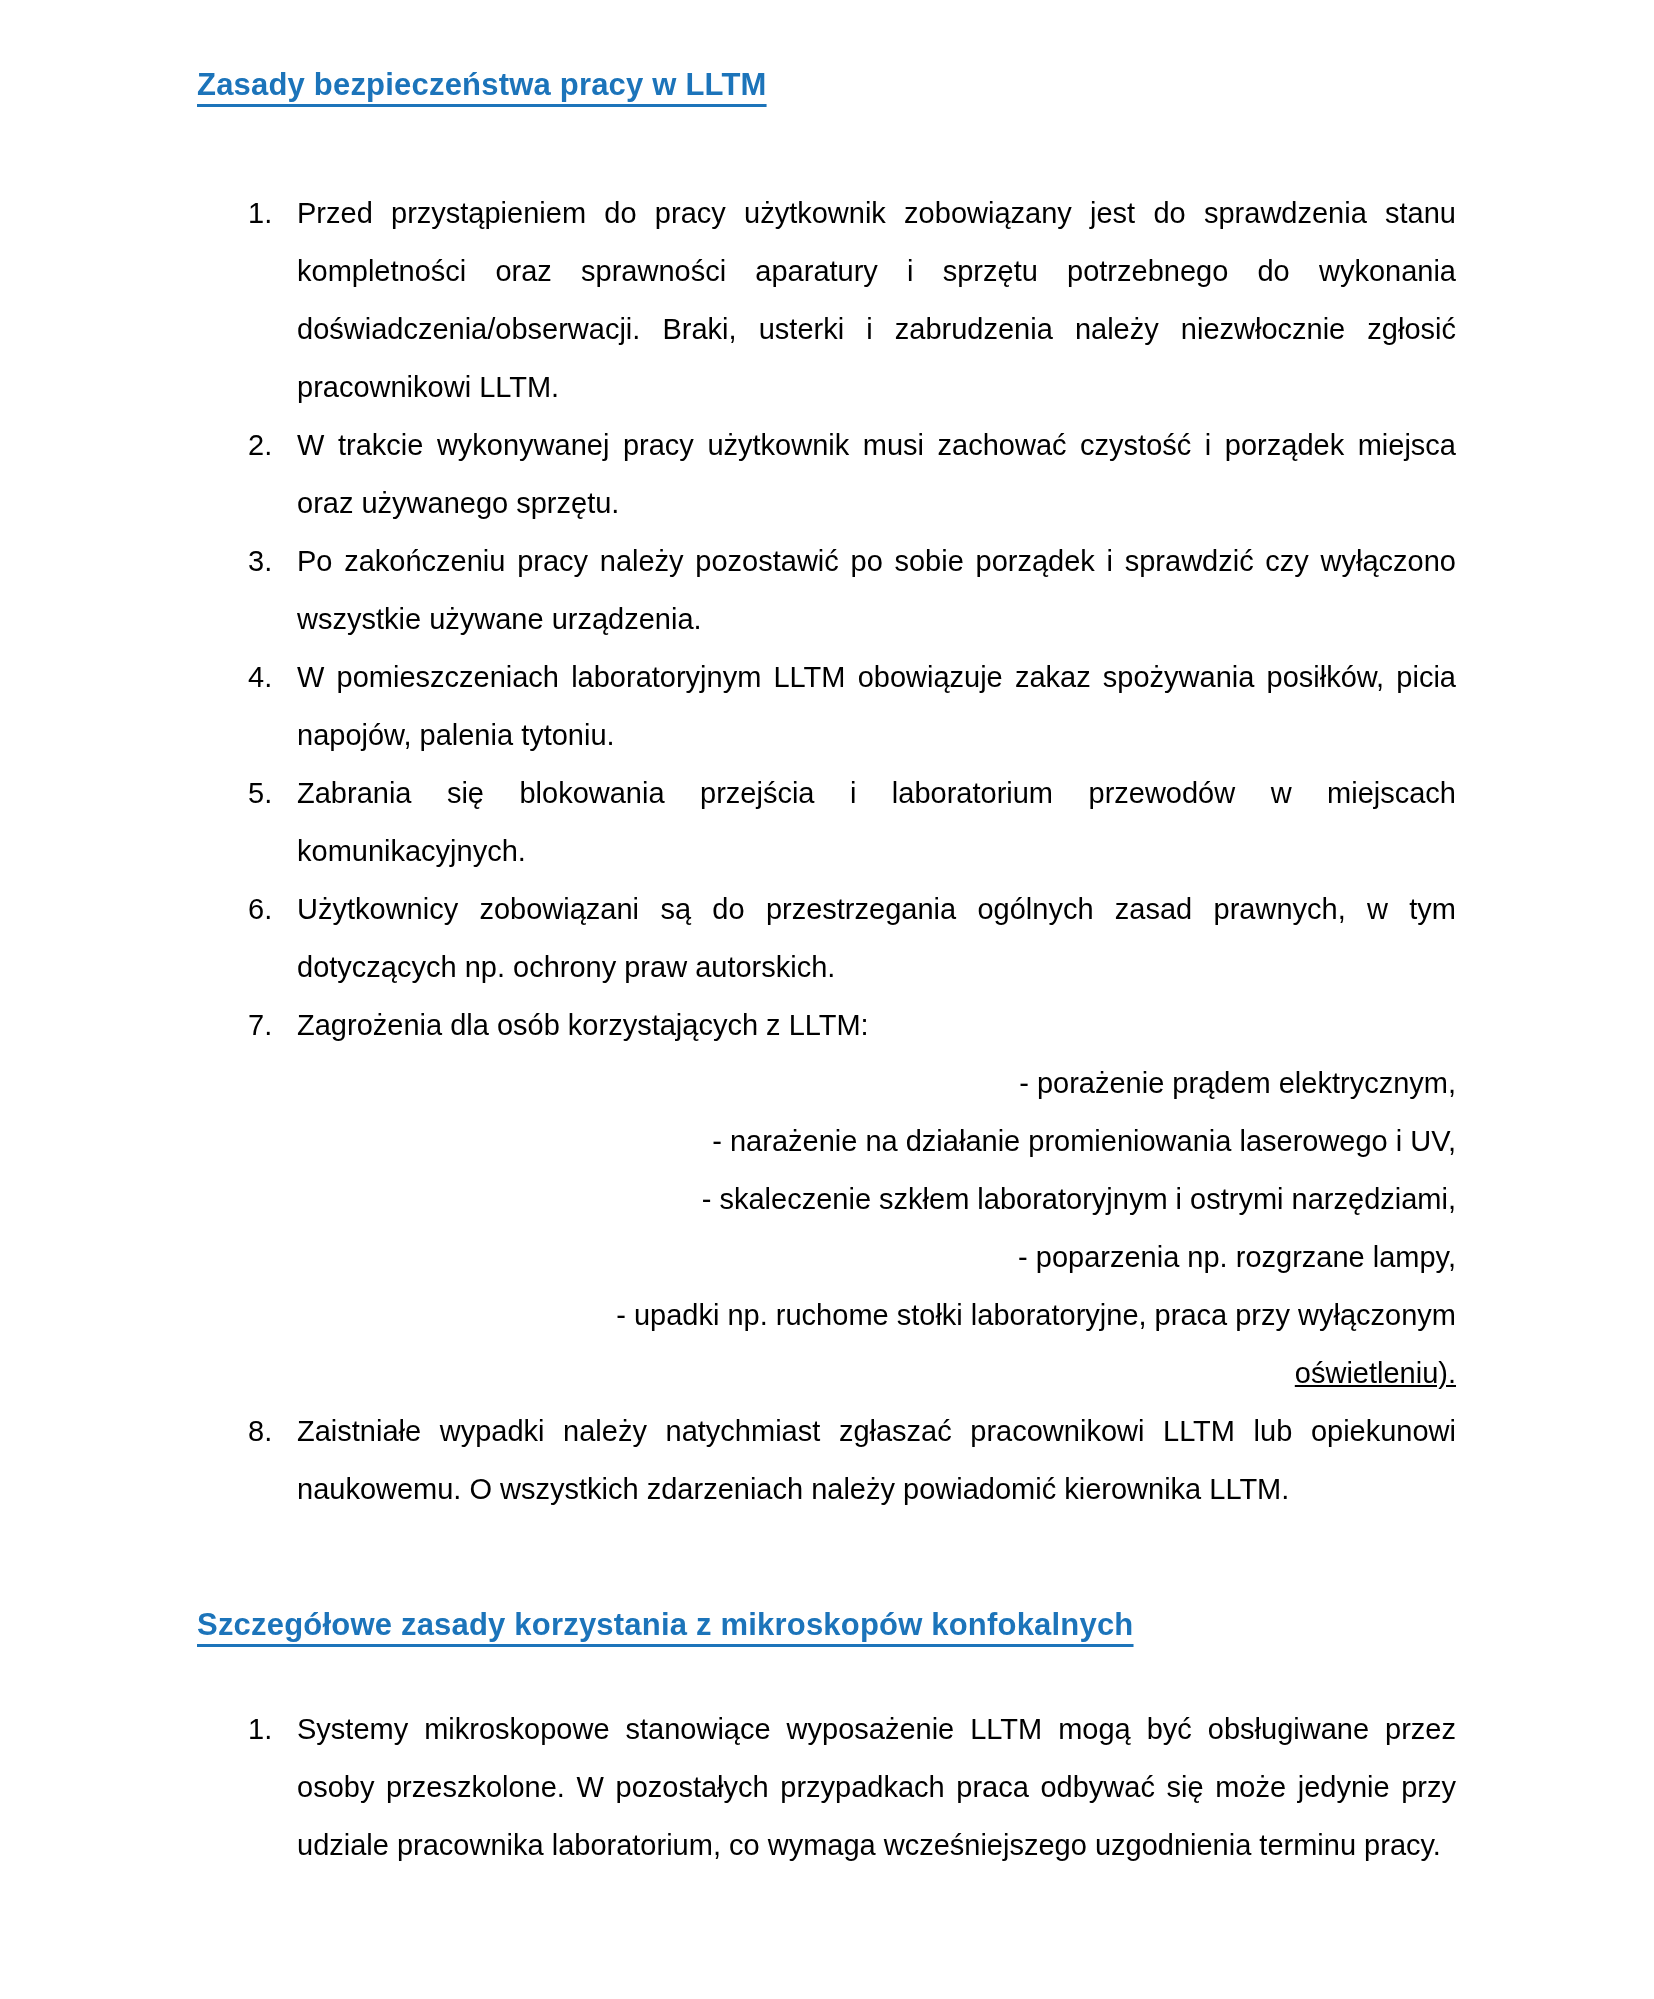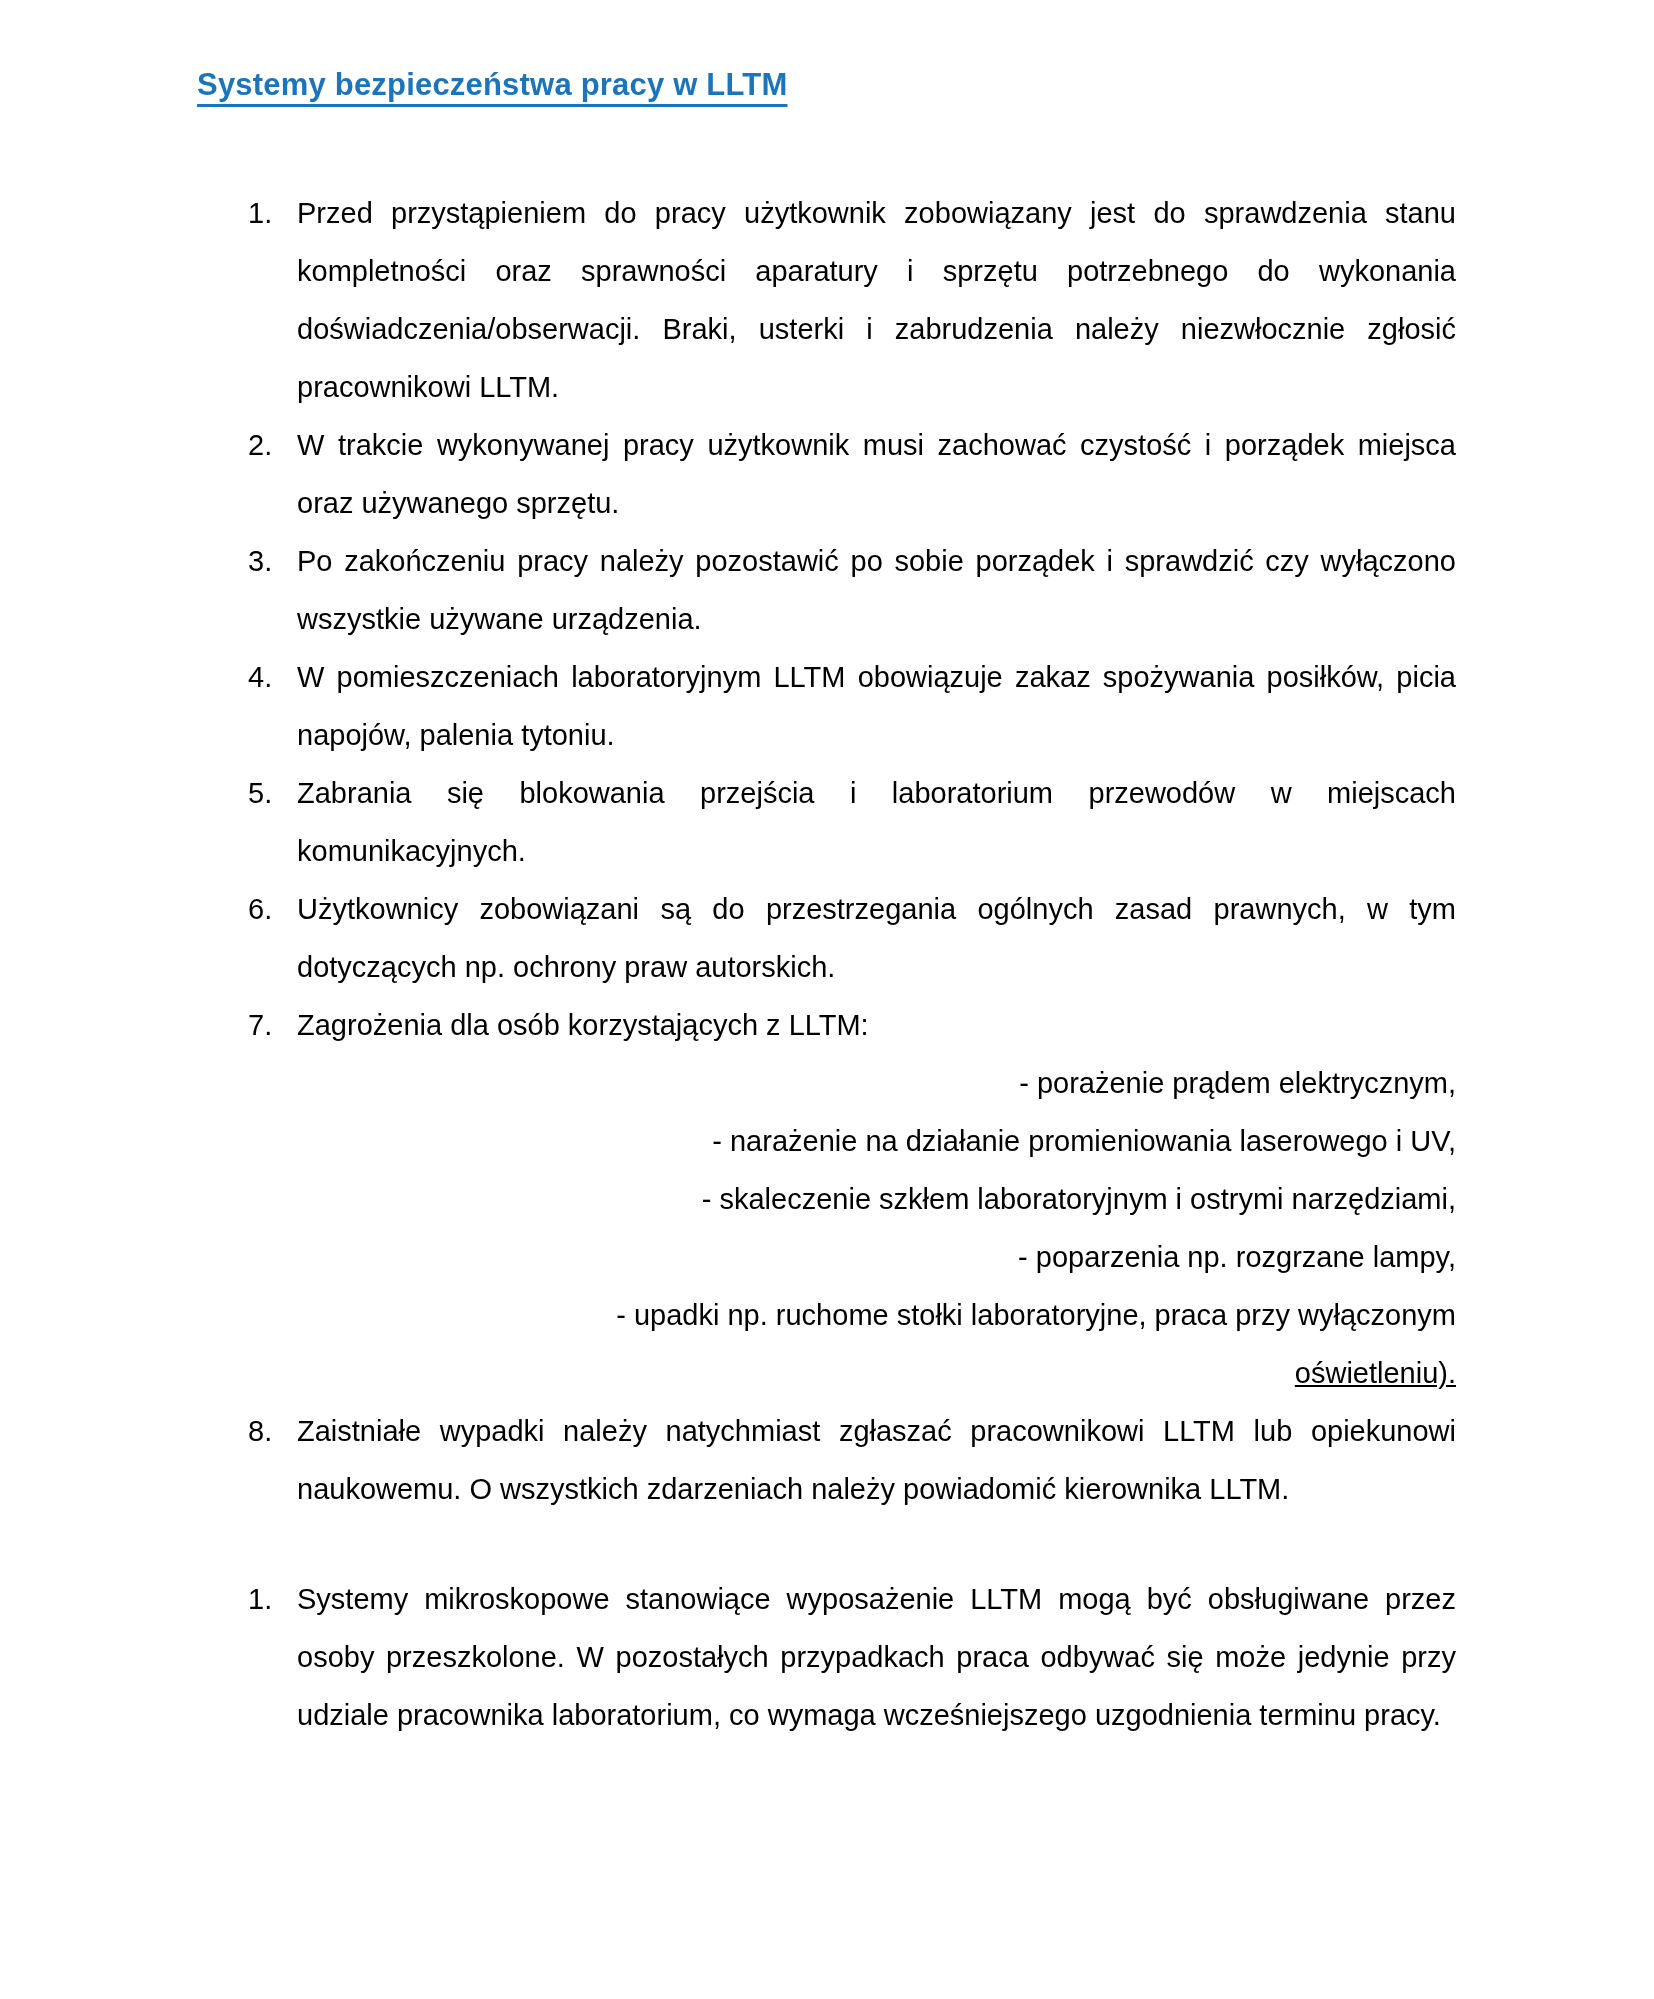--- a/index.html
+++ b/index.html
@@ -56,21 +56,21 @@
   .sub-line.cont {
     padding-left: 17px;
     text-decoration: underline;
   }
 </style>
 </head>
 <body>
 
 <div class="doc">
 
-  <div class="section-heading" id="section1-heading">Systemy bezpieczeństwa pracy w LLTM</div>
+  <div class="section-heading" id="section1-heading">Zasady bezpieczeństwa pracy w LLTM</div>
 
   <div class="num-list" id="section1-list">
       <div class="item">
         <span class="item-number">1.</span>
         <div class="item-body">Przed przystąpieniem do pracy użytkownik zobowiązany jest do sprawdzenia stanu kompletności oraz sprawności aparatury i sprzętu potrzebnego do wykonania doświadczenia/obserwacji. Braki, usterki i zabrudzenia należy niezwłocznie zgłosić pracownikowi LLTM.</div>
       </div>
       <div class="item">
         <span class="item-number">2.</span>
         <div class="item-body">W trakcie wykonywanej pracy użytkownik musi zachować czystość i porządek miejsca oraz używanego sprzętu.</div>
       </div>
@@ -93,20 +93,21 @@
       <div class="item">
         <span class="item-number">7.</span>
         <div class="item-body">Zagrożenia dla osób korzystających z LLTM:<div class="sub-line">- porażenie prądem elektrycznym,</div><div class="sub-line">- narażenie na działanie promieniowania laserowego i UV,</div><div class="sub-line">- skaleczenie szkłem laboratoryjnym i ostrymi narzędziami,</div><div class="sub-line">- poparzenia np. rozgrzane lampy,</div><div class="sub-line">- upadki np. ruchome stołki laboratoryjne, praca przy wyłączonym</div><div class="sub-line cont">oświetleniu).</div></div>
       </div>
       <div class="item">
         <span class="item-number">8.</span>
         <div class="item-body">Zaistniałe wypadki należy natychmiast zgłaszać pracownikowi LLTM lub opiekunowi naukowemu. O wszystkich zdarzeniach należy powiadomić kierownika LLTM.</div>
       </div>
     </div>
 
+  <div class="section-heading" id="section2-heading">Szczegółowe zasady korzystania z mikroskopów konfokalnych</div>
 
   <div class="num-list" id="section2-list">
       <div class="item">
         <span class="item-number">1.</span>
         <div class="item-body">Systemy mikroskopowe stanowiące wyposażenie LLTM mogą być obsługiwane przez osoby przeszkolone. W pozostałych przypadkach praca odbywać się może jedynie przy udziale pracownika laboratorium, co wymaga wcześniejszego uzgodnienia terminu pracy.</div>
       </div>
     </div>
 
 </div>
 

